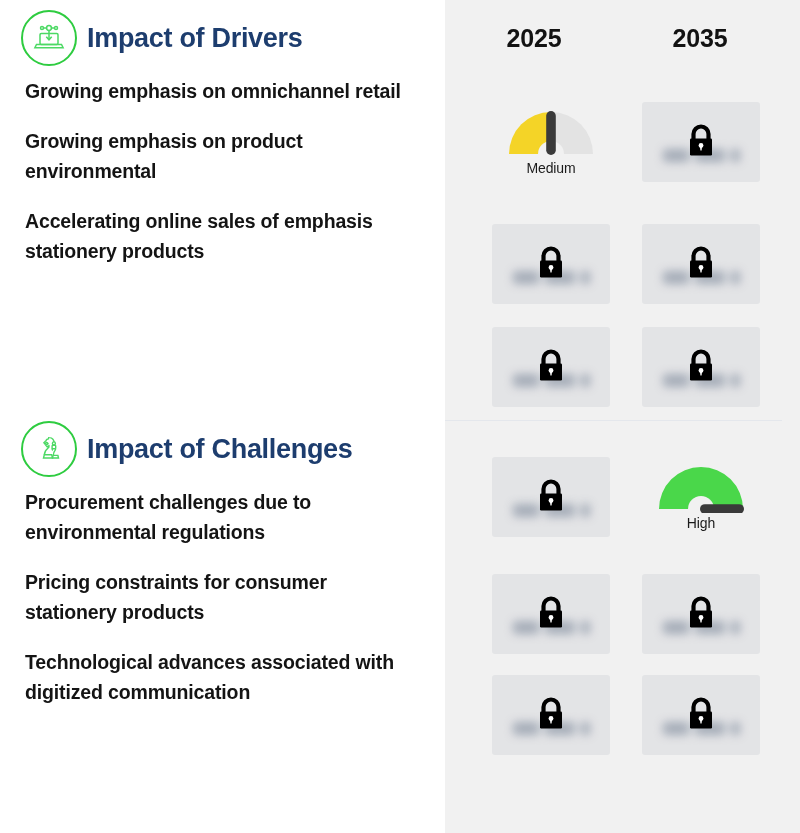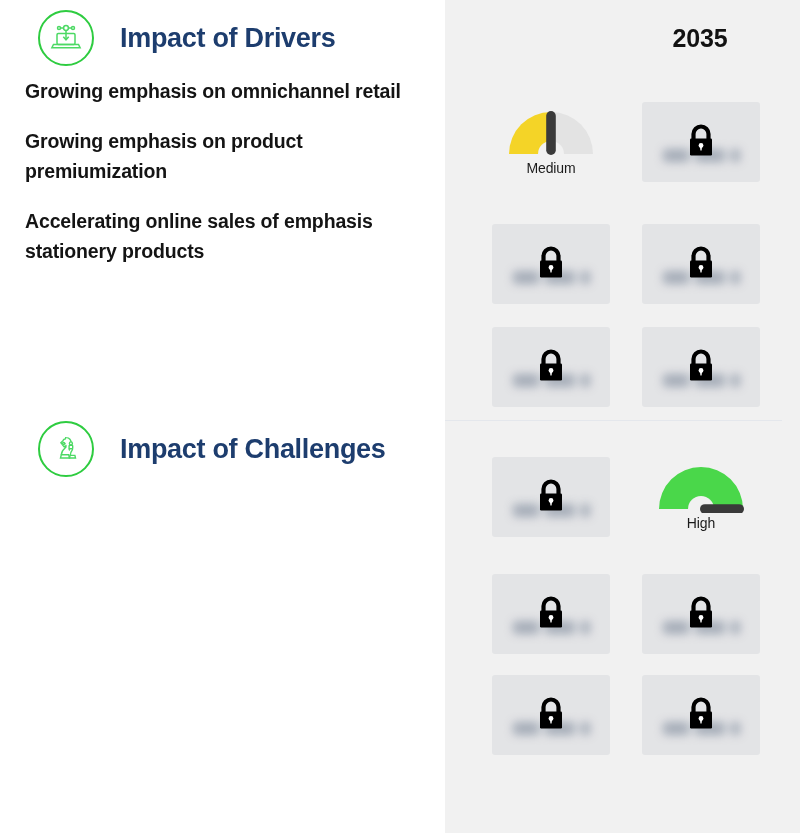--- a/index.html
+++ b/index.html
@@ -61,22 +61,22 @@
     left: 22px;
     top: 420px;
     width: 760px;
     height: 1px;
     background: #e4e7ec;
   }
 
   .sec-header {
     display: flex;
     align-items: center;
-    gap: 26px;
-    padding-left: 38px;
+    gap: 10px;
+    padding-left: 21px;
     height: 76px;
   }
 
   .icon-circle {
     width: 56px;
     height: 56px;
     min-width: 56px;
     border-radius: 50%;
     border: 2.5px solid #2ecc40;
     display: flex;
@@ -176,20 +176,21 @@
 </style>
 </head>
 <body>
 
 <div class="page">
 
   <div class="right-panel"></div>
 
   <div class="section-divider"></div>
 
+  <div class="col-head c2025">2025</div>
   <div class="col-head c2029">2035</div>
 
   <div class="left-col">
 
     <div class="section drivers">
       <div class="sec-header">
         <div class="icon-circle">
           <svg width="36" height="36" viewBox="0 0 36 36" fill="none" stroke="#4cd964" stroke-width="1.5">
             <rect x="9" y="13.5" width="18" height="11" rx="1.2"></rect>
             <path d="M5.5 24.5h25l1.6 3.2H3.9z"></path>
@@ -199,41 +200,46 @@
             <path d="M12.5 8h3M20.5 8h3"></path>
             <path d="M18 10.5v9"></path>
             <path d="M15.3 16.8 18 19.8l2.7-3"></path>
           </svg>
         </div>
         <div class="sec-title">Impact of Drivers</div>
       </div>
 
       <div class="bullets">
         <div class="bullet">Growing emphasis on omnichannel retail</div>
-        <div class="bullet">Growing emphasis on product premiumization</div>
+        <div class="bullet">Growing emphasis on product environmental</div>
         <div class="bullet">Accelerating online sales of emphasis stationery products</div>
       </div>
     </div>
 
     <div class="section challenges">
       <div class="sec-header">
         <div class="icon-circle">
           <svg width="36" height="36" viewBox="0 0 36 36" fill="none" stroke="#4cd964" stroke-width="1.4">
             <path d="M12.5 27h9l-.8-3.2h-7.4z"></path>
             <path d="M13.3 23.8c.3-3.6 1.6-5.1 3.6-6.6 1.1-.8 1.3-1.6 1.1-2.4l-2 .9-1.2-1.6 2.3-1.4c-.3-.6-.9-1.1-1.6-1.3l-1.6 1.5-1-1.1 2-2.2c.5-1 1.4-1.6 2.5-1.7l.3-1.3h1.1"></path>
             <path d="M19.2 6.6c2.2.6 3.6 2.3 3.9 4.6"></path>
             <path d="M21.5 27h6l-.6-2.6h-4.8z"></path>
             <path d="M22.4 24.4c-.2-2.8.6-4 1.6-5 .6-.6.7-1.2.4-1.8h-3.1c-.3.6-.2 1.2.4 1.8"></path>
             <rect x="21.1" y="14.4" width="3.6" height="3.2" rx=".5"></rect>
             <circle cx="22.9" cy="12.4" r="1.5"></circle>
           </svg>
         </div>
         <div class="sec-title">Impact of Challenges</div>
       </div>
 
+      <div class="bullets">
+        <div class="bullet">Procurement challenges due to environmental regulations</div>
+        <div class="bullet">Pricing constraints for consumer stationery products</div>
+        <div class="bullet">Technological advances associated with digitized communication</div>
+      </div>
     </div>
   </div>
 
   <div class="cell col1 r1">
     <div class="gauge-wrap">
       <svg width="96" height="56" viewBox="0 0 96 56">
         <path d="M6 52 A42 42 0 0 1 48 10 L48 52 Z" fill="#f4d427"></path>
         <path d="M48 10 A42 42 0 0 1 90 52 L48 52 Z" fill="#e3e3e3"></path>
         <circle cx="48" cy="52" r="13" fill="#f1f1f1"></circle>
         <rect x="43.2" y="9" width="9.6" height="44" rx="4.8" fill="#3a3a3a"></rect>

